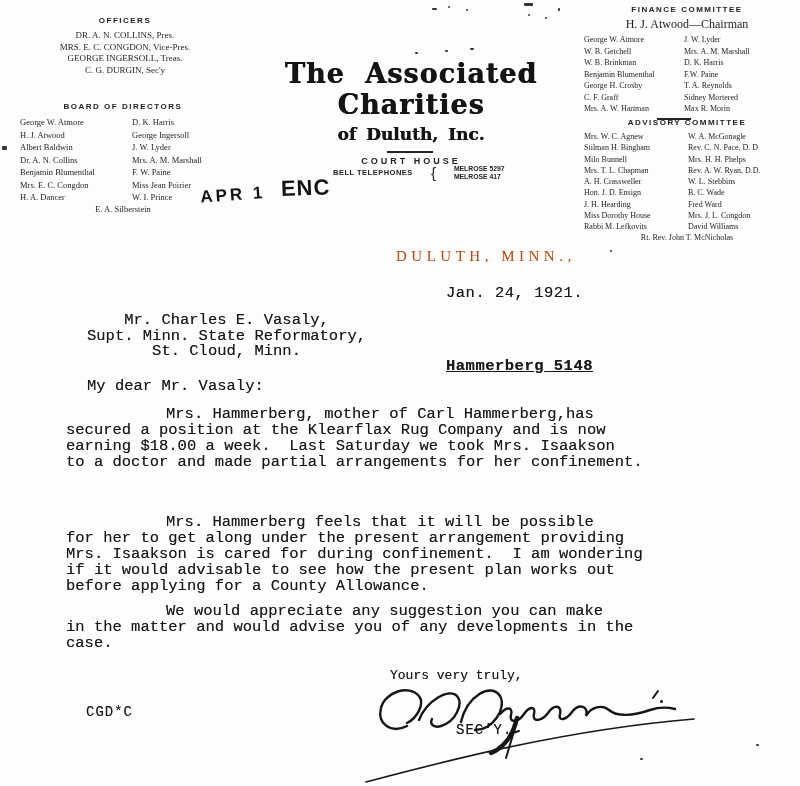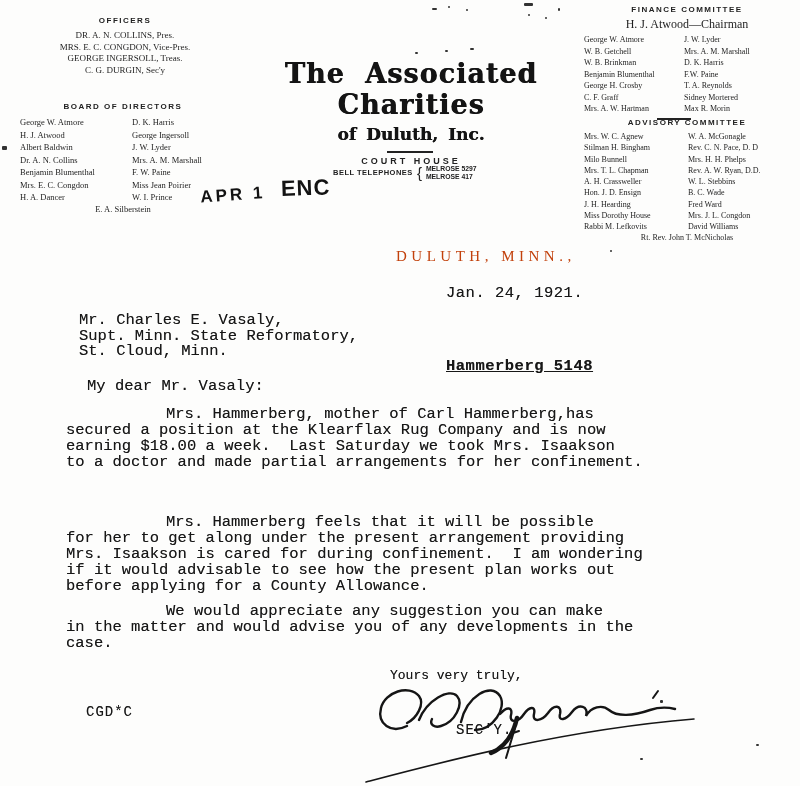--- a/index.html
+++ b/index.html
@@ -32,21 +32,21 @@
   }
   .org-name2{
     font-family:"DejaVu Serif", serif;font-weight:bold;
     font-size:17px;text-align:center;color:#141414;
     text-shadow:0.4px 0 0 #141414;word-spacing:4px;
   }
   .org-addr{
     font-family:"Liberation Sans", sans-serif;font-size:9px;font-weight:bold;
     letter-spacing:3px;text-align:center;color:#222;
   }
-  .phones{display:flex;align-items:center;gap:4px;
+  .phones{display:flex;align-items:center;gap:18px;
     font-family:"Liberation Sans", sans-serif;color:#222;}
   .phones .plabel{font-size:7.5px;font-weight:bold;letter-spacing:0.5px;}
   .phones .brace{font-size:15px;font-weight:normal;line-height:14px;}
   .phones .pnums{display:flex;flex-direction:column;font-size:6.8px;font-weight:bold;line-height:7.5px;}
   
   .stamp{transform:rotate(-4deg);display:flex;align-items:baseline;gap:16px;color:#131313;}
   .stamp .sdate{font-family:"Liberation Sans", sans-serif;font-size:17px;font-weight:bold;letter-spacing:3px;}
   .stamp .senc{font-family:"Liberation Sans", sans-serif;font-size:22px;font-weight:900;letter-spacing:1px;transform:rotate(2deg);}
   
   .mono{font-family:"Liberation Mono", monospace;color:#171717;
@@ -164,21 +164,21 @@
 
 <div class="abs stamp" style="left:200px;top:178px;">
   <span class="sdate">APR 1</span>
   <span class="senc">ENC</span>
 </div>
 
 <div class="abs city" style="left:396px;top:248px;">DULUTH, MINN.,</div>
 
 <div class="abs mono dateline" style="left:446px;top:284px;">Jan. 24, 1921.</div>
 
-<div class="abs mono recipient" style="left:79px;top:313px;">
+<div class="abs mono recipient" style="left:87px;top:313px;text-align:center;">
   <div>Mr. Charles E. Vasaly,</div>
   <div>Supt. Minn. State Reformatory,</div>
   <div>St. Cloud, Minn.</div>
 </div>
 
 <div class="abs mono subject" style="left:446px;top:357px;">Hammerberg 5148</div>
 
 <div class="abs mono salutation" style="left:87px;top:377px;">My dear Mr. Vasaly:</div>
 
 <div class="abs mono para" style="left:66px;top:406px;">

